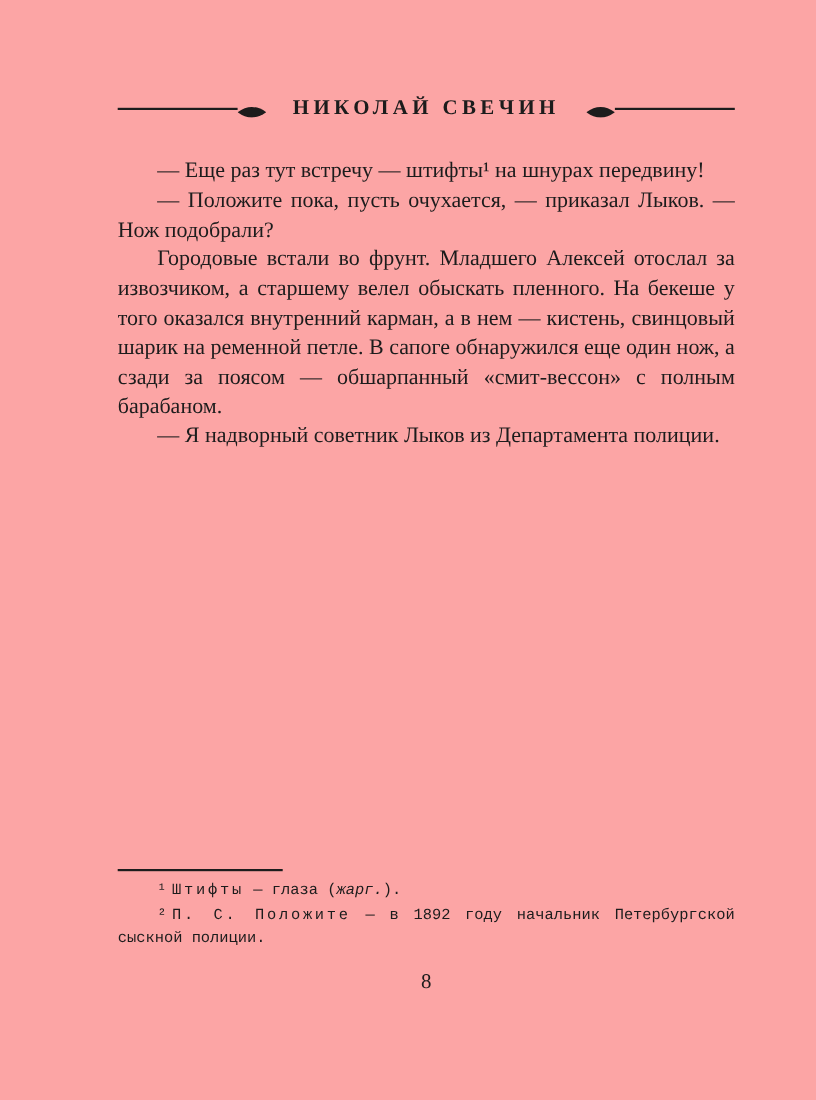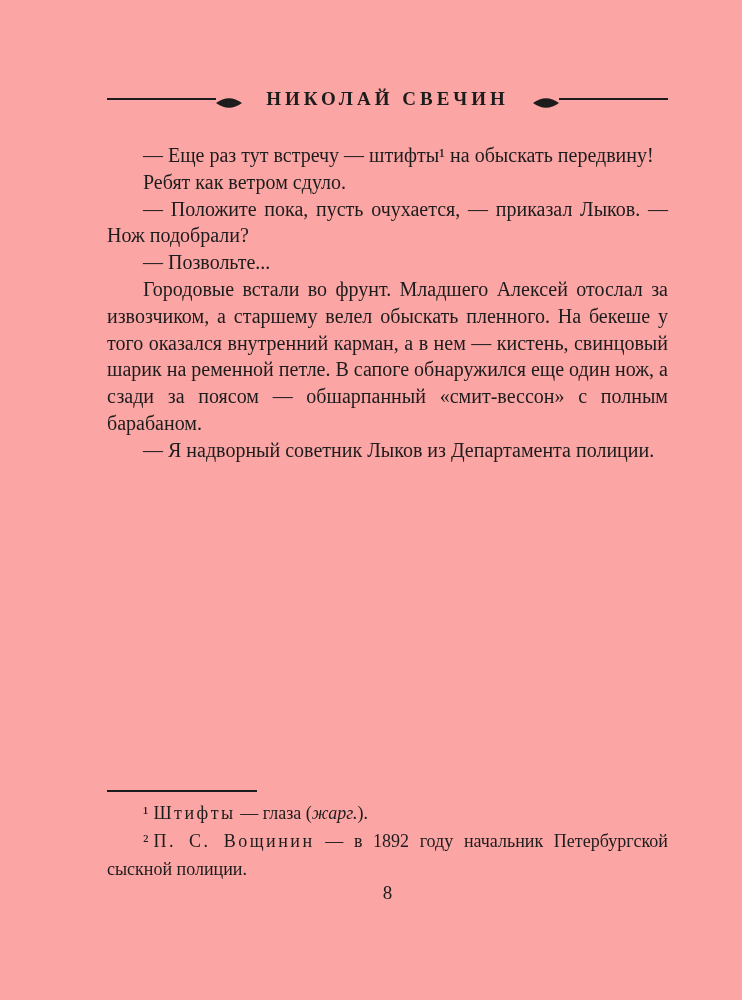--- a/index.html
+++ b/index.html
@@ -57,23 +57,24 @@
     text-indent: 36px;
   }
   
   .fn-rule {
     width: 150px;
     height: 2px;
     background: #1c1c1c;
     margin: 12px 0 8px 0;
   }
   .footnotes {
-    font-size: 18px;
+    font-size: 14px;
     line-height: 1.55;
     text-align: justify;
+    font-family: Liberation Mono, monospace;
   }
   .footnotes p {
     margin: 0;
     text-indent: 36px;
   }
   .fn-marker {
     padding-right: 5px;
   }
   .spaced {
     letter-spacing: 2.5px;
@@ -102,29 +103,27 @@
           <path d="M0,5 Q13,-4.5 26,5 Q13,14.5 0,5 Z" fill="currentColor"></path>
         </svg></span>
     <h1 class="title">НИКОЛАЙ СВЕЧИН</h1>
     <span class="ornament"><svg width="26" height="10" viewBox="0 0 26 10">
           <path d="M0,5 Q13,-4.5 26,5 Q13,14.5 0,5 Z" fill="currentColor"></path>
         </svg></span>
     <span class="rule"></span>
   </header>
 
   <main class="body-text">
-    <p>— Еще раз тут встречу — штифты¹ на обыскать передвину!</p>
-    <p>Ребят как ветром сдуло.</p>
+    <p>— Еще раз тут встречу — штифты¹ на шнурах передвину!</p>
     <p>— Положите пока, пусть очухается, — приказал Лыков. — Нож подобрали?</p>
-    <p>— Позвольте...</p>
     <p>Городовые встали во фрунт. Младшего Алексей отослал за извозчиком, а старшему велел обыскать пленного. На бекеше у того оказался внутренний карман, а в нем — кистень, свинцовый шарик на ременной петле. В сапоге обнаружился еще один нож, а сзади за поясом — обшарпанный «смит-вессон» с полным барабаном.</p>
     <p>— Я надворный советник Лыков из Департамента полиции.</p>
   </main>
 
   <footer class="footnotes">
     <div class="fn-rule"></div>
     <p><span class="fn-marker">¹</span><span class="spaced">Штифты</span><span> — глаза (</span><span class="it">жарг.</span><span>).</span></p>
-    <p><span class="fn-marker">²</span><span class="spaced">П. С. Вощинин</span><span> — в 1892 году начальник Петербургской сыскной полиции.</span><span class="it"></span><span></span></p>
+    <p><span class="fn-marker">²</span><span class="spaced">П. С. Положите</span><span> — в 1892 году начальник Петербургской сыскной полиции.</span><span class="it"></span><span></span></p>
   </footer>
 
   <div class="page-number">8</div>
 
 </div>
 
 </body></html>

